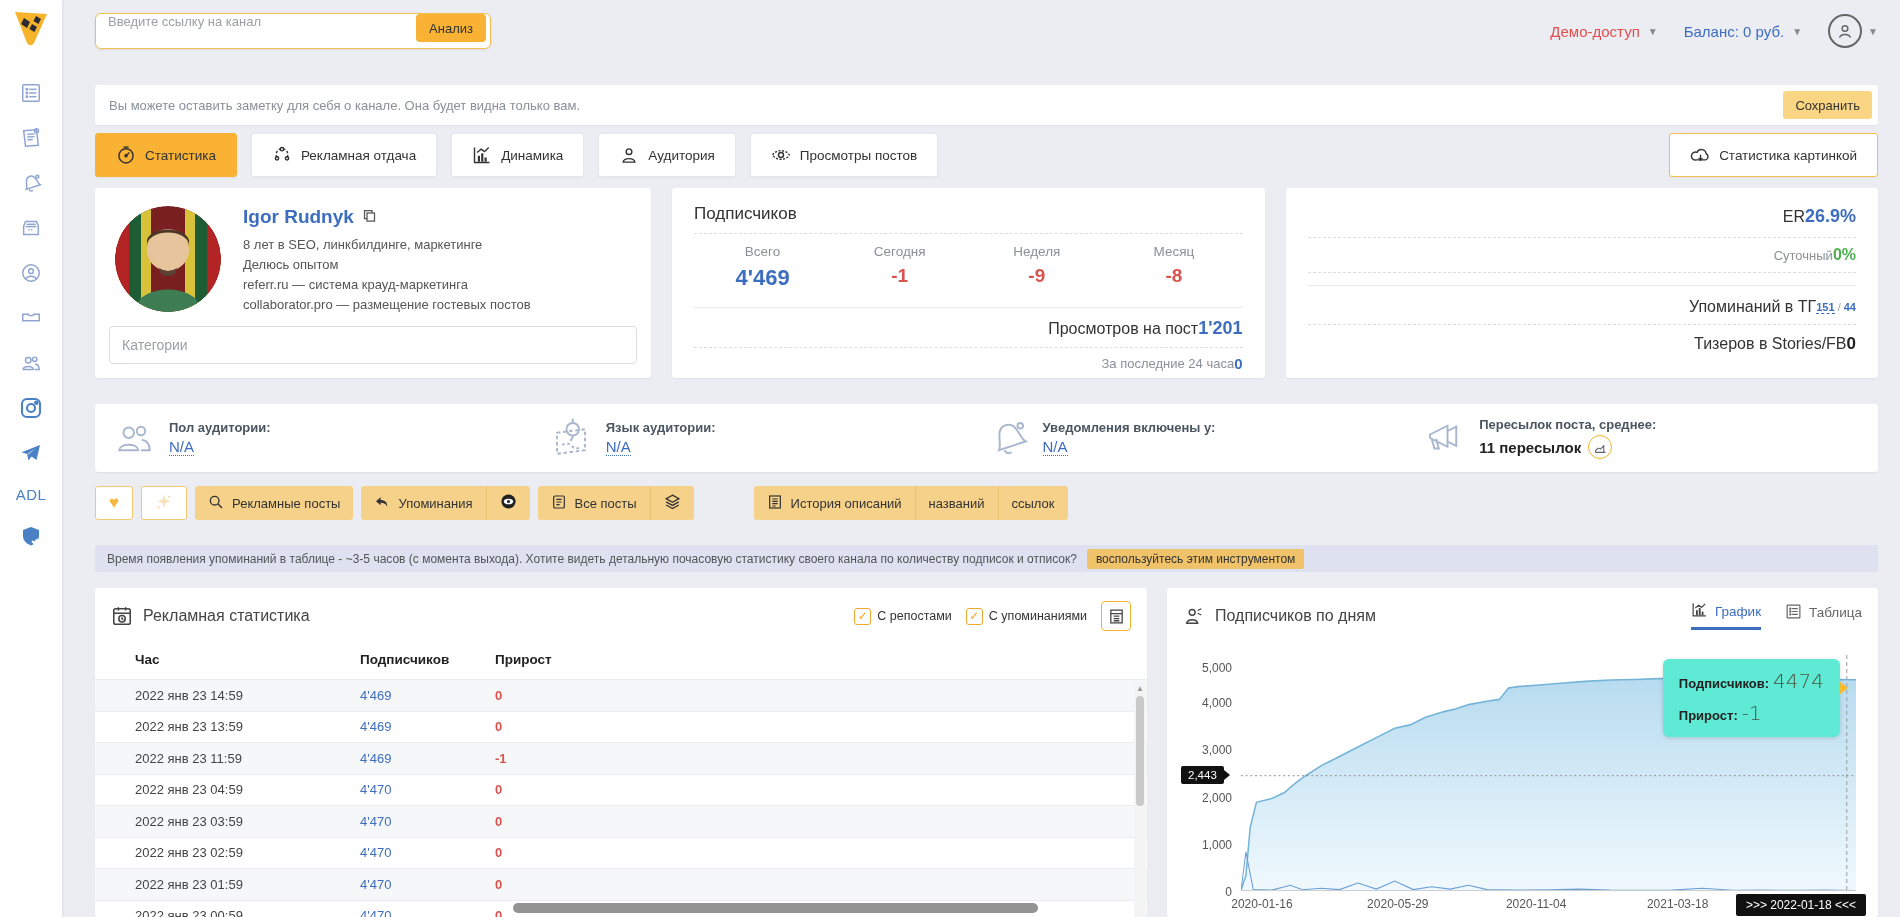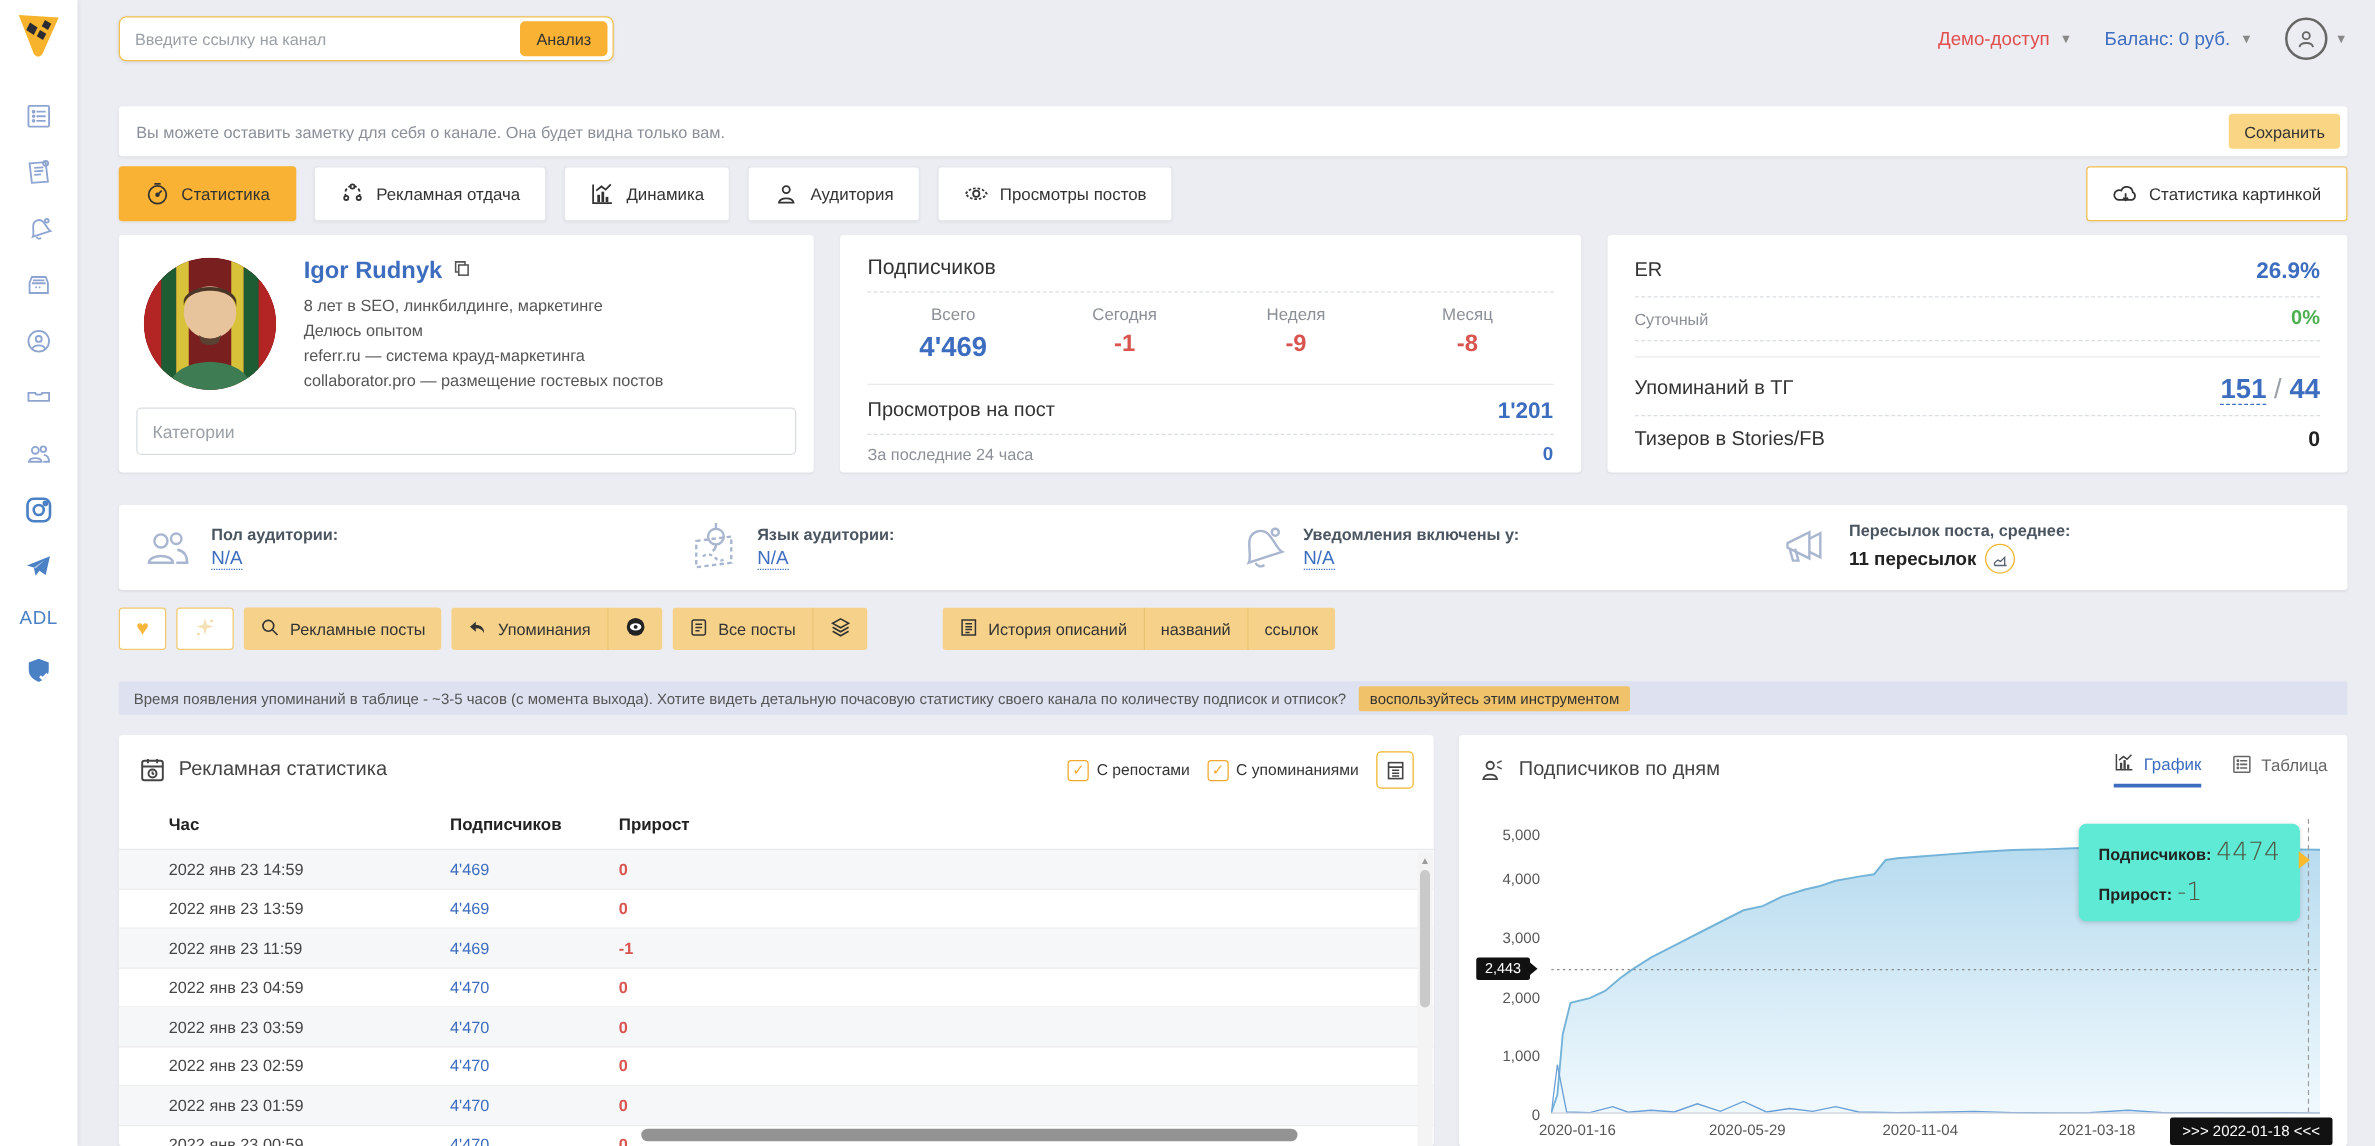--- a/index.html
+++ b/index.html
@@ -13,21 +13,21 @@
   .side-icons { margin-top:32px; display:flex; flex-direction:column; align-items:center; gap:21px; }
   .side-ic { width:24px; height:24px; color:#8ea5d2; display:flex; align-items:center; justify-content:center; cursor:pointer; }
   .side-ic.brand { color:#4a80c4; }
   .adl { color:#4a80c4; font-size:15px; letter-spacing:.5px; cursor:pointer; }
 
   
   .abs { position:absolute; left:95px; right:22px; }
 
   
   .header-row { top:10px; height:42px; display:flex; align-items:center; }
-  .search-wrap { position:relative; width:396px; height:36px; background:#fff; border:1px solid #f2c04d; border-radius:6px; box-shadow:0 1px 3px rgba(0,0,0,.08); display:flex; align-items:center; }
+  .search-wrap { position:relative; width:396px; height:36px; background:#fff; border:1px solid #f2c04d; border-radius:6px; box-shadow:0 1px 3px rgba(0,0,0,.08); display:flex; align-items:flex-start; }
   .search-input { flex:1; border:none; outline:none; padding:0 12px; font-size:13px; color:#333; background:transparent; font-family:inherit; }
   .search-input::placeholder { color:#9aa0a6; }
   .analyze-btn { margin-right:4px; background:#f9b233; border:none; border-radius:4px; height:28px; padding:0 13px; font-size:13px; color:#333; cursor:pointer; font-family:inherit; }
   .header-right { margin-left:auto; display:flex; align-items:center; gap:26px; }
   .hdr-link { font-size:15px; cursor:pointer; display:flex; align-items:center; gap:8px; }
   .demo { color:#e14f4f; }
   .balance { color:#3d6dbf; }
   .chev { font-size:10px; color:#888; }
   .avatar-circle { width:34px; height:34px; border-radius:50%; border:2px solid #666; color:#666; display:flex; align-items:center; justify-content:center; cursor:pointer; }
 
@@ -57,39 +57,39 @@
   .cat-input::placeholder { color:#9aa0a6; }
 
   .stats-card { flex:1; padding:16px 22px; }
   .card-h1 { font-size:17px; color:#333; padding-bottom:9px; border-bottom:1px dashed #d9dde4; }
   .subs-cols { display:flex; margin-top:10px; }
   .subs-col { flex:1; text-align:center; }
   .subs-col .lbl { color:#8b9097; font-size:13.5px; }
   .subs-col .val { margin-top:6px; font-size:19px; font-weight:bold; color:#d9534f; }
   .subs-col.first .val { color:#3d6dbf; font-size:22px; }
   .split { border-top:1px solid #e8eaee; margin-top:16px; }
-  .kv { display:flex; align-items:center; justify-content:space-between; }
+  .kv { display:flex; align-items:center; justify-content:flex-end; }
   .kv.big { padding:10px 0 8px; border-bottom:1px dashed #d9dde4; }
   .kv.big .k { font-size:16px; color:#333; }
   .kv.big .v { font-size:18px; font-weight:bold; color:#3d6dbf; }
   .kv.small { padding:7px 0; }
   .kv.small .k { font-size:13px; color:#8b9097; }
   .kv.small .v { font-size:15px; font-weight:bold; color:#3d6dbf; }
 
   .er-card { flex:1; padding:16px 22px; }
   .er-card .kv.top { padding:2px 0 10px; border-bottom:1px dashed #d9dde4; }
   .er-card .kv.top .k { font-size:16px; }
   .er-card .kv.top .v { font-size:18px; font-weight:bold; color:#3d6dbf; }
   .er-card .kv.daily { padding:8px 0; border-bottom:1px dashed #d9dde4; }
   .er-card .kv.daily .k { color:#8b9097; }
   .er-card .kv.daily .v { color:#4caf50; font-weight:bold; font-size:16px; }
   .er-card .gap-line { border-top:1px solid #e8eaee; margin:12px 0 4px; }
   .kv.ment { padding:8px 0; border-bottom:1px dashed #d9dde4; }
   .kv.ment .k, .kv.teas .k { font-size:16px; color:#333; }
-  .ment-v { font-size:22px; font-weight:bold; color:#3d6dbf; }
+  .ment-v { font-size:11px; font-weight:bold; color:#3d6dbf; }
   .ment-v .n1 { border-bottom:1px dashed #3d6dbf; cursor:pointer; }
   .ment-v .sep { color:#9aa0a6; font-weight:normal; }
   .kv.teas { padding:9px 0 0; }
   .kv.teas .v { font-size:17px; font-weight:bold; color:#222; }
 
   
   .audience-row { top:404px; height:68px; background:#fff; border-radius:3px; box-shadow:0 1px 2px rgba(0,0,0,.06); display:flex; align-items:center; padding:0 18px; }
   .aud-item { flex:1; display:flex; align-items:center; gap:14px; }
   .aud-ic { width:42px; height:42px; color:#a9b6cf; flex:none; }
   .aud-lbl { color:#4a5560; font-weight:bold; font-size:13px; }

